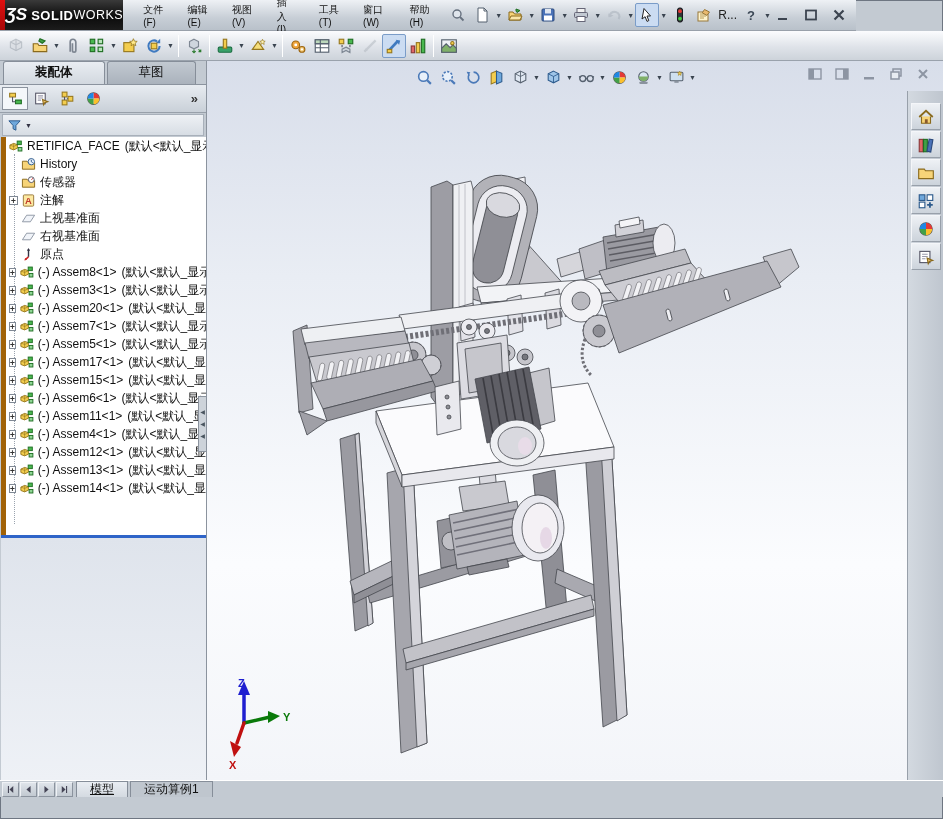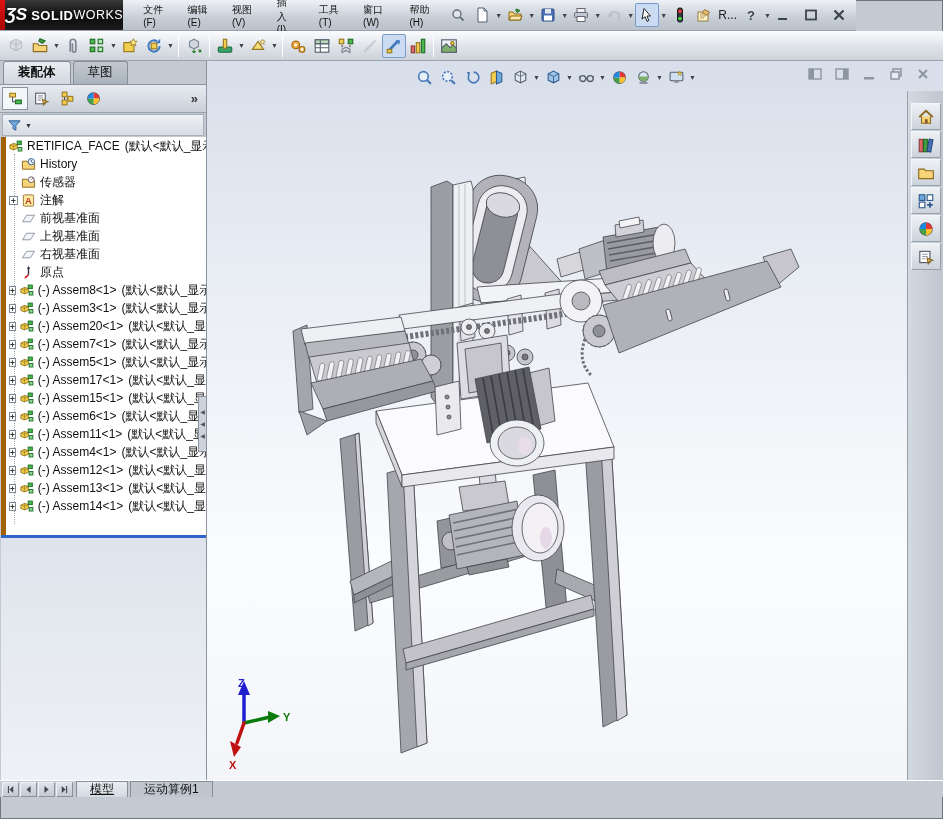--- a/index.html
+++ b/index.html
@@ -34,21 +34,21 @@
             background:linear-gradient(#fbfcfe,#dfe3e9 55%,#cdd3da);border-bottom:1px solid #9aa2ac;
             display:flex;align-items:center;padding-left:4px;}
   .tsep{width:1px;height:22px;background:#9aa2ad;border-right:1px solid #fff;margin:0 3px;}
   
   .main{position:absolute;left:0;top:61px;width:943px;height:719px;display:flex;}
   
   .panel{position:relative;width:207px;height:719px;background:#c3cad2;border-right:1px solid #8b939e;
          display:flex;flex-direction:column;}
   .cmdtabs{height:24px;display:flex;align-items:flex-end;padding-left:3px;background:#c3cad2;
            border-bottom:1px solid #8b939e;}
-  .cmdtab{padding:2px 14px 3px;border:1px solid #868e99;border-bottom:none;margin-right:2px;
+  .cmdtab{padding:2px 31px 3px;border:1px solid #868e99;border-bottom:none;margin-right:2px;
           background:linear-gradient(#c2c9d1,#aab2bc);border-radius:3px 3px 0 0;font-size:12.5px;}
   .cmdtab.active{background:linear-gradient(#e9edf2,#d2d8df);font-weight:bold;}
   .fmtabs{height:28px;display:flex;align-items:center;background:linear-gradient(#e8ecf1,#c9d0d8);
           border-bottom:1px solid #98a0aa;padding:2px 4px 2px 2px;}
   .fmtab{width:26px;height:23px;display:flex;align-items:center;justify-content:center;
          border:1px solid transparent;}
   .fmtab.active{background:#f4f7fa;border-color:#8b939e;}
   .fmmore{margin-left:auto;font-weight:bold;font-size:13px;color:#333;padding-right:4px;}
   .filterrow{height:22px;background:linear-gradient(#eef1f5,#d7dde4);border-bottom:1px solid #a8b0ba;
              display:flex;align-items:center;padding-left:4px;border:1px solid #a8b0ba;margin:1px 2px;}
@@ -434,29 +434,20 @@
             </span>
             <span class="tlabel">注解</span>
           </div>
           <div class="trow">
             <span class="spacer14"></span>
             <span class="ticon">
               <svg class="ic" width="15" height="15" viewBox="0 0 16 16">
                 <path d="M1.5 11.5L6 4.5h8.5L10 11.5z" fill="#eef2f8" fill-opacity=".85" stroke="#8d95a3"></path>
               </svg>
             </span>
-            <span class="tlabel">前视基准面</span>
-          </div>
-          <div class="trow">
-            <span class="spacer14"></span>
-            <span class="ticon">
-              <svg class="ic" width="15" height="15" viewBox="0 0 16 16">
-                <path d="M1.5 11.5L6 4.5h8.5L10 11.5z" fill="#eef2f8" fill-opacity=".85" stroke="#8d95a3"></path>
-              </svg>
-            </span>
             <span class="tlabel">上视基准面</span>
           </div>
           <div class="trow">
             <span class="spacer14"></span>
             <span class="ticon">
               <svg class="ic" width="15" height="15" viewBox="0 0 16 16">
                 <path d="M1.5 11.5L6 4.5h8.5L10 11.5z" fill="#eef2f8" fill-opacity=".85" stroke="#8d95a3"></path>
               </svg>
             </span>
             <span class="tlabel">右视基准面</span>

